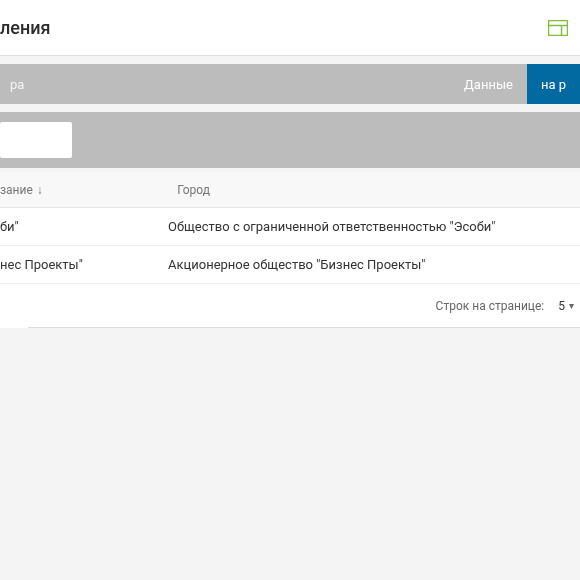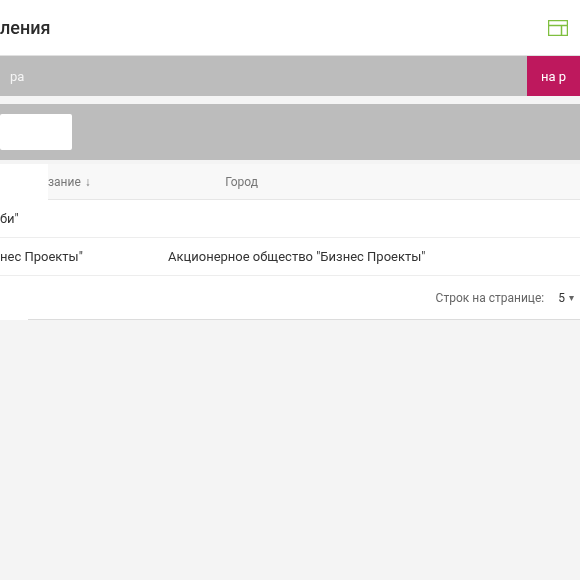--- a/index.html
+++ b/index.html
@@ -32,41 +32,42 @@
     display: inline-flex;
     align-items: center;
     justify-content: center;
   }
   .table-toggle-icon svg { display:block; }
   .tabs-bar {
     background: #bcbcbc;
     display: flex;
     align-items: center;
     height: 40px;
+    margin-top: 8px;
     padding: 0;
     border: 0;
   }
   .tabs-bar .tab-left {
     color: #fff;
     font-size: 13px;
     padding: 0 10px;
     opacity: .85;
   }
   .tabs-bar .spacer { flex: 1; }
   .tabs-bar .tab {
     color: #fff;
     font-size: 13px;
     padding: 0 14px;
     height: 100%;
     display: flex;
     align-items: center;
     cursor: pointer;
   }
   .tabs-bar .tab.active {
-    background: #be185d;
+    background: #0369a1;
   }
   .filter-bar {
     background: #bcbcbc;
     height: 56px;
     margin-top: 8px;
     display: flex;
     align-items: center;
     padding: 0 0 0 0;
   }
   .filter-input {
@@ -84,21 +85,20 @@
     margin-top: 4px;
   }
   .thead {
     display: flex;
     background: #f8f8f8;
     border-bottom: 1px solid #e6e6e6;
     color: #777;
     font-size: 12px;
     height: 36px;
     align-items: center;
-    margin-left: 48px;
   }
   .col-name { width: 168px; padding-left: 0; display:flex; align-items:center; }
   .col-full { flex: 1; padding-left: 0; }
   .col-city { width: 50px; text-align: right; padding-right: 8px; }
   .sort-arrow {
     margin-left: 4px;
     font-size: 12px;
   }
   .trow {
     display: flex;
@@ -144,38 +144,40 @@
       <rect x="0.5" y="0.5" width="19" height="15" fill="none" stroke="#7fbf3f" stroke-width="1.5"></rect>
       <line x1="0.5" y1="5.5" x2="19.5" y2="5.5" stroke="#7fbf3f" stroke-width="1.5"></line>
       <line x1="13.5" y1="5.5" x2="13.5" y2="15.5" stroke="#7fbf3f" stroke-width="1.5"></line>
     </svg>
   </span>
 </div>
 
 <div class="tabs-bar">
   <span class="tab-left">ра</span>
   <span class="spacer"></span>
+  <span class="tab">Данные</span>
   <span class="tab active">на р</span>
 </div>
 
 <div class="filter-bar">
   <input class="filter-input" type="text" value="" style="">
 </div>
 
 <div class="table-wrap">
   <div class="thead">
     <div class="col-name">
       <span>зание</span>
       <span class="sort-arrow">↓</span>
     </div>
     <div class="col-city">Город</div>
   </div>
 
   <div class="trow">
     <div class="col-name">би"</div>
+    <div class="col-full">Общество с ограниченной ответственностью "Эсоби"</div>
     <div class="col-city"></div>
   </div>
   <div class="trow">
     <div class="col-name">нес Проекты"</div>
     <div class="col-full">Акционерное общество "Бизнес Проекты"</div>
     <div class="col-city"></div>
   </div>
 
   <div class="pagination">
     <span>Строк на странице:</span>

